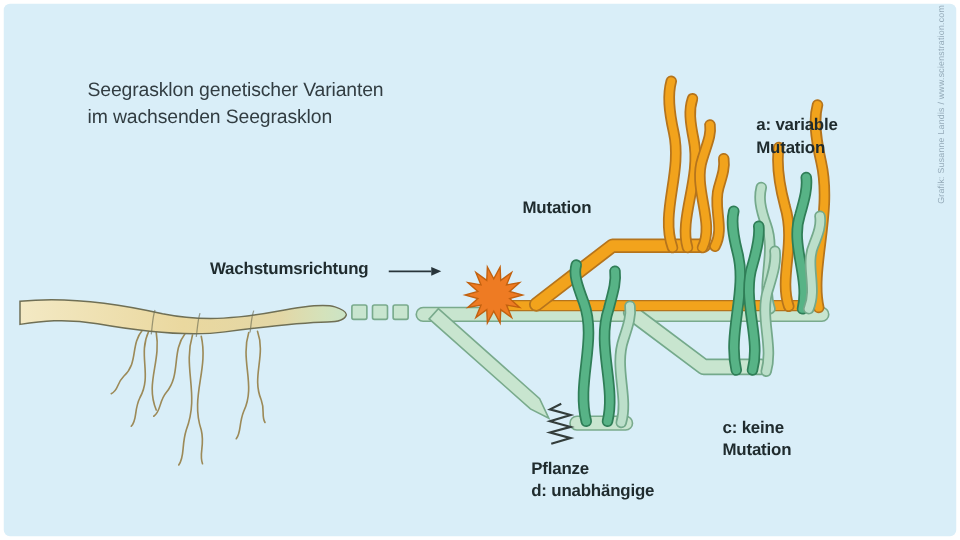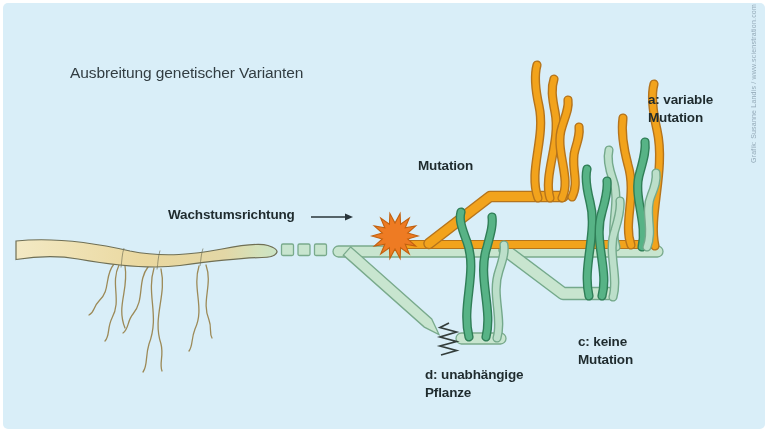--- a/index.html
+++ b/index.html
@@ -16,21 +16,21 @@
     position:absolute;left:70px;top:62px;
     font-size:15.5px;line-height:21px;font-weight:400;
     color:var(--title-text,#323d42);letter-spacing:-.1px;
   }
   .lbl{
     position:absolute;font-size:13.5px;line-height:18px;font-weight:700;
     color:var(--text,#1f2b2e);letter-spacing:-.15px;white-space:nowrap;
   }
   #lbl-growth{left:168px;top:206px}
   #lbl-b{left:418px;top:157px}
-  #lbl-a{left:648px;top:91px}
+  #lbl-a{left:605px;top:91px}
   #lbl-c{left:578px;top:333px}
   #lbl-d{left:425px;top:366px}
   .credit{
     position:absolute;left:750px;top:163px;
     transform-origin:0 0;transform:rotate(-90deg);
     font-size:7px;letter-spacing:.2px;white-space:nowrap;
     color:var(--credit-text,#94aab8);
   }
 
   
@@ -179,35 +179,36 @@
       <path class="zig" d="M449,323 L440,327.5 L456.5,332 L440,337 L456.5,341.5 L440,346 L456.5,350.5 L441,355"></path>
     </g>
 
     <g>
       <line class="dir" x1="311" y1="217" x2="345" y2="217"></line>
       <polygon class="dirhead" points="345,213.5 353,217 345,220.5"></polygon>
     </g>
   </svg>
 
   <div class="title">
-    <div>Ausbreitung genetischer Varianten</div>
+    <div>Seegrasklon genetischer Varianten</div>
+    <div>im wachsenden Seegrasklon</div>
   </div>
 
   <div class="lbl" id="lbl-growth">Wachstumsrichtung</div>
 
   <div class="lbl" id="lbl-a">
     <div>a: variable</div>
     <div>Mutation</div>
   </div>
   <div class="lbl" id="lbl-b">
     <div>Mutation</div>
   </div>
   <div class="lbl" id="lbl-c">
     <div>c: keine</div>
     <div>Mutation</div>
   </div>
   <div class="lbl" id="lbl-d">
+    <div>Pflanze</div>
     <div>d: unabhängige</div>
-    <div>Pflanze</div>
   </div>
 
   <div class="credit">Grafik: Susanne Landis / www.scienstration.com</div>
 </div>
 
 </body></html>

